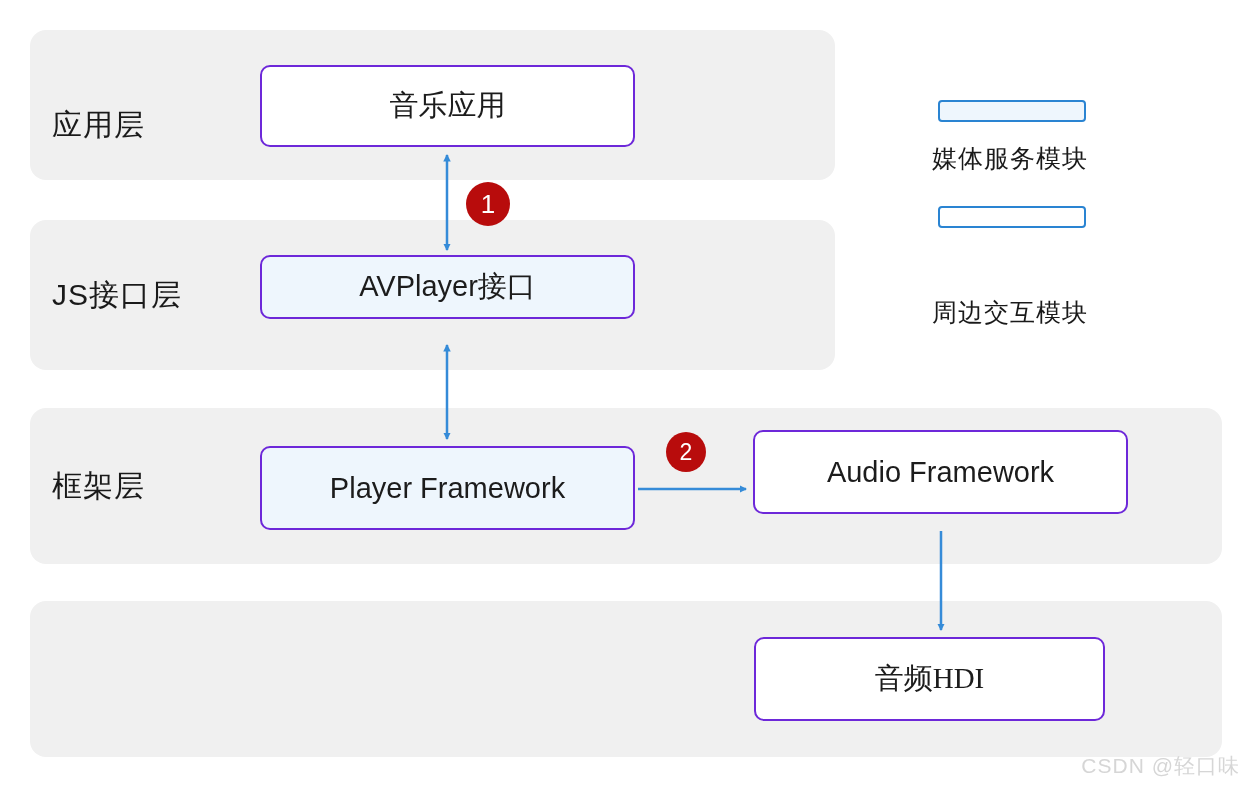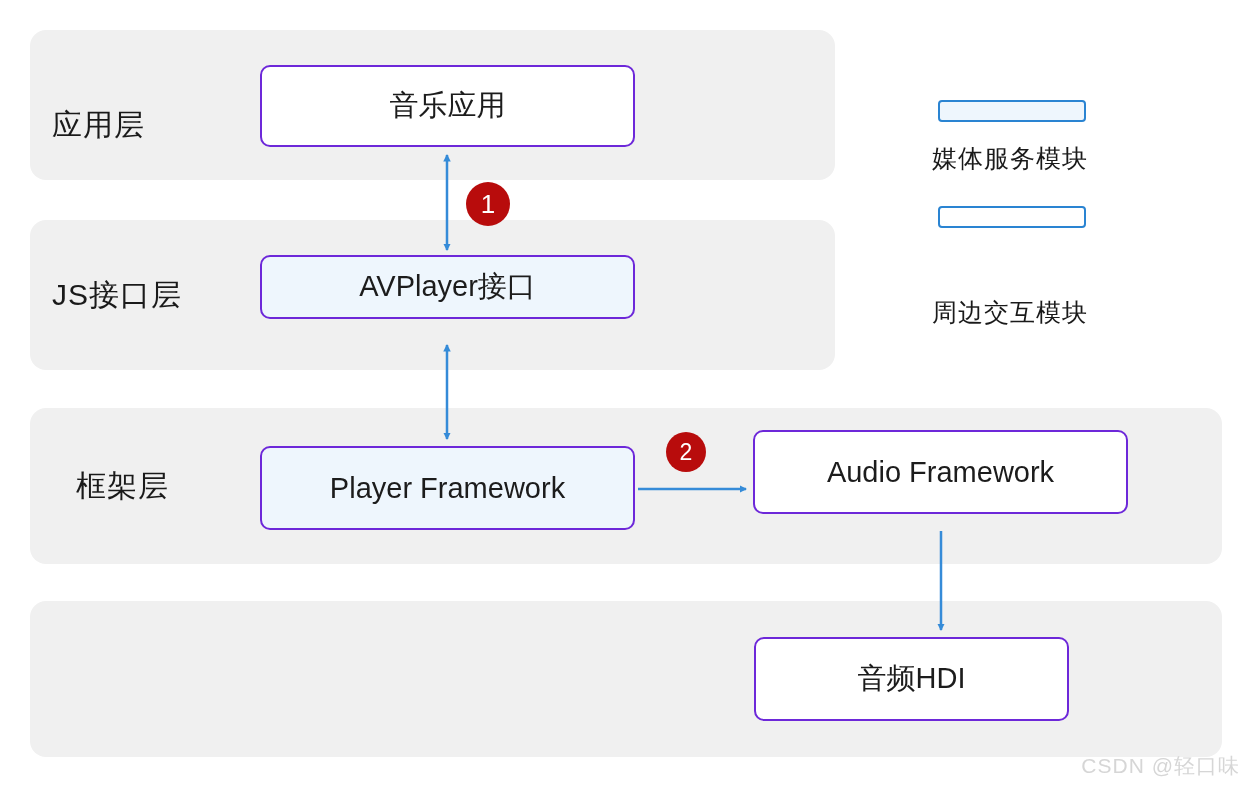--- a/index.html
+++ b/index.html
@@ -29,21 +29,21 @@
     position: absolute;
     left: 52px;
     font-size: 30px;
     line-height: 38px;
     color: #1a1a1a;
     letter-spacing: 1px;
     white-space: nowrap;
   }
   .layer-label-app       { top: 86px; margin-top: 20px;  }
   .layer-label-js        { top: 276px; }
-  .layer-label-framework { top: 467px; margin-left: 24px; }
+  .layer-label-framework { top: 467px; }
   .layer-label-hardware  { top: 660px; }
 
   .node {
     position: absolute;
     box-sizing: border-box;
     display: flex;
     align-items: center;
     justify-content: center;
     background: #ffffff;
     border: 2px solid #6d28d9;
@@ -51,21 +51,21 @@
     font-size: 29px;
     color: #1c1c1c;
     white-space: nowrap;
   }
   .node.media { background: #eef6fd; }
 
   .node-music     { left: 260px; top: 65px;  width: 375px; height: 82px; }
   .node-avplayer  { left: 260px; top: 255px; width: 375px; height: 64px; }
   .node-playerfw  { left: 260px; top: 446px; width: 375px; height: 84px; text-align: right; }
   .node-audiofw   { left: 753px; top: 430px; width: 375px; height: 84px; }
-  .node-audiohdi  { left: 754px; top: 637px; width: 315px; height: 84px; }
+  .node-audiohdi  { left: 754px; top: 637px; width: 351px; height: 84px; font-family: Liberation Serif, serif; }
 
   .arrows {
     position: absolute;
     left: 0; top: 0;
     width: 1246px;
     height: 785px;
     pointer-events: none;
   }
 
   .badge {

